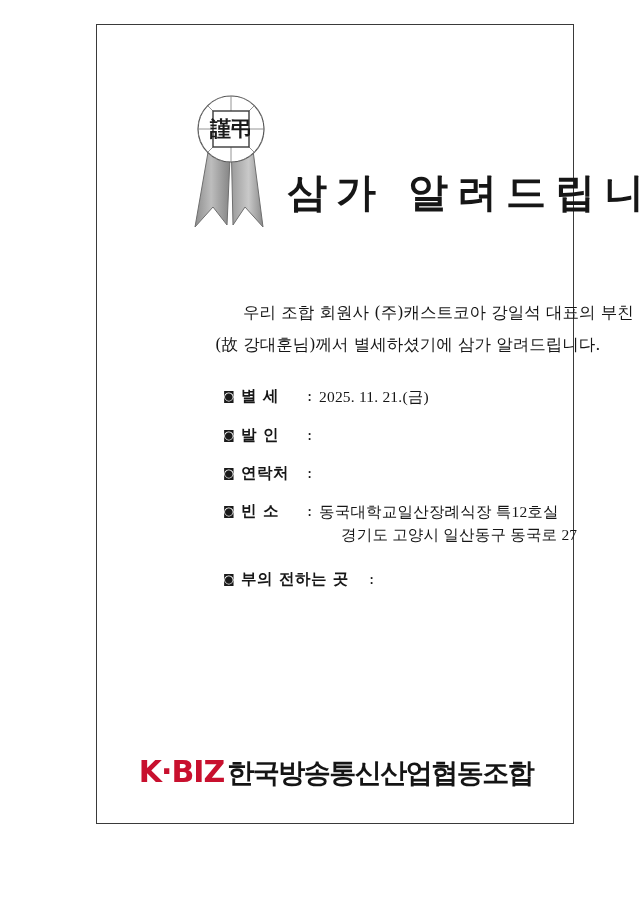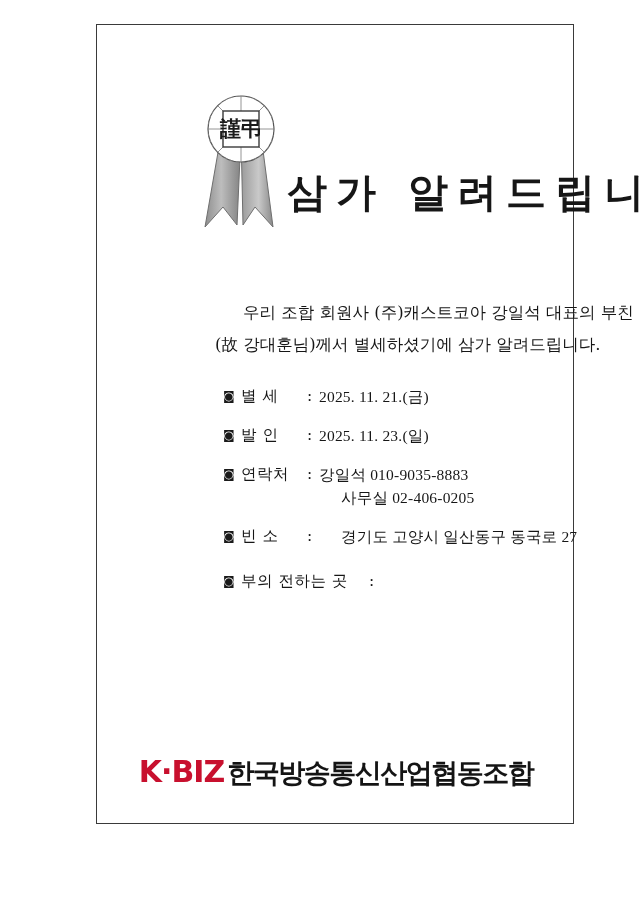--- a/index.html
+++ b/index.html
@@ -24,21 +24,21 @@
     width: 478px;
     height: 800px;
     border: 1px solid #3a3a3a;
     background: #ffffff;
     box-sizing: border-box;
   }
 
   
   #ribbon {
     position: absolute;
-    left: 80px;
+    left: 70px;
     top: 62px;
     width: 130px;
     height: 170px;
     pointer-events: none;
   }
 
   
   #title {
     position: absolute;
     left: 190px;
@@ -86,20 +86,21 @@
     flex: 0 0 18px;
     font-size: 12px;
     line-height: 22px;
     color: #1a1a1a;
   }
   .detail-row .label {
     width: 66px;
     flex: 0 0 66px;
     line-height: 22px;
     letter-spacing: 0.5px;
+    font-weight: bold;
   }
   .detail-row .sep {
     width: 12px;
     flex: 0 0 12px;
     line-height: 22px;
   }
   .detail-row .value {
     line-height: 23px;
     letter-spacing: 0.2px;
     font-family: Liberation Serif, serif;
@@ -190,38 +191,34 @@
       <span class="bullet">◙</span>
       <span class="label">별  세</span>
       <span class="sep">:</span>
       <span class="value">2025. 11. 21.(금)</span>
     </div>
 
     <div class="detail-row">
       <span class="bullet">◙</span>
       <span class="label">발  인</span>
       <span class="sep">:</span>
-      <span class="value">2025. 11. 23.(일)</span>
     </div>
 
     <div class="detail-row">
       <span class="bullet">◙</span>
       <span class="label">연락처</span>
       <span class="sep">:</span>
+    </div>
+
+    <div class="detail-row">
+      <span class="bullet">◙</span>
+      <span class="label">빈  소</span>
+      <span class="sep">:</span>
       <span class="value">
-        <span>강일석   010-9035-8883</span>
-        <span class="line2">사무실  02-406-0205</span>
-      </span>
-    </div>
-
-    <div class="detail-row">
-      <span class="bullet">◙</span>
-      <span class="label">빈  소</span>
-      <span class="sep">:</span>
-      <span class="value">
+        <span>동국대학교일산장례식장 특12호실</span>
         <span class="line2">경기도 고양시 일산동구 동국로 27</span>
       </span>
     </div>
 
     <div class="detail-row wide gap-top">
       <span class="bullet">◙</span>
       <span class="label">부의 전하는 곳</span>
       <span class="sep">:</span>
     </div>
 

